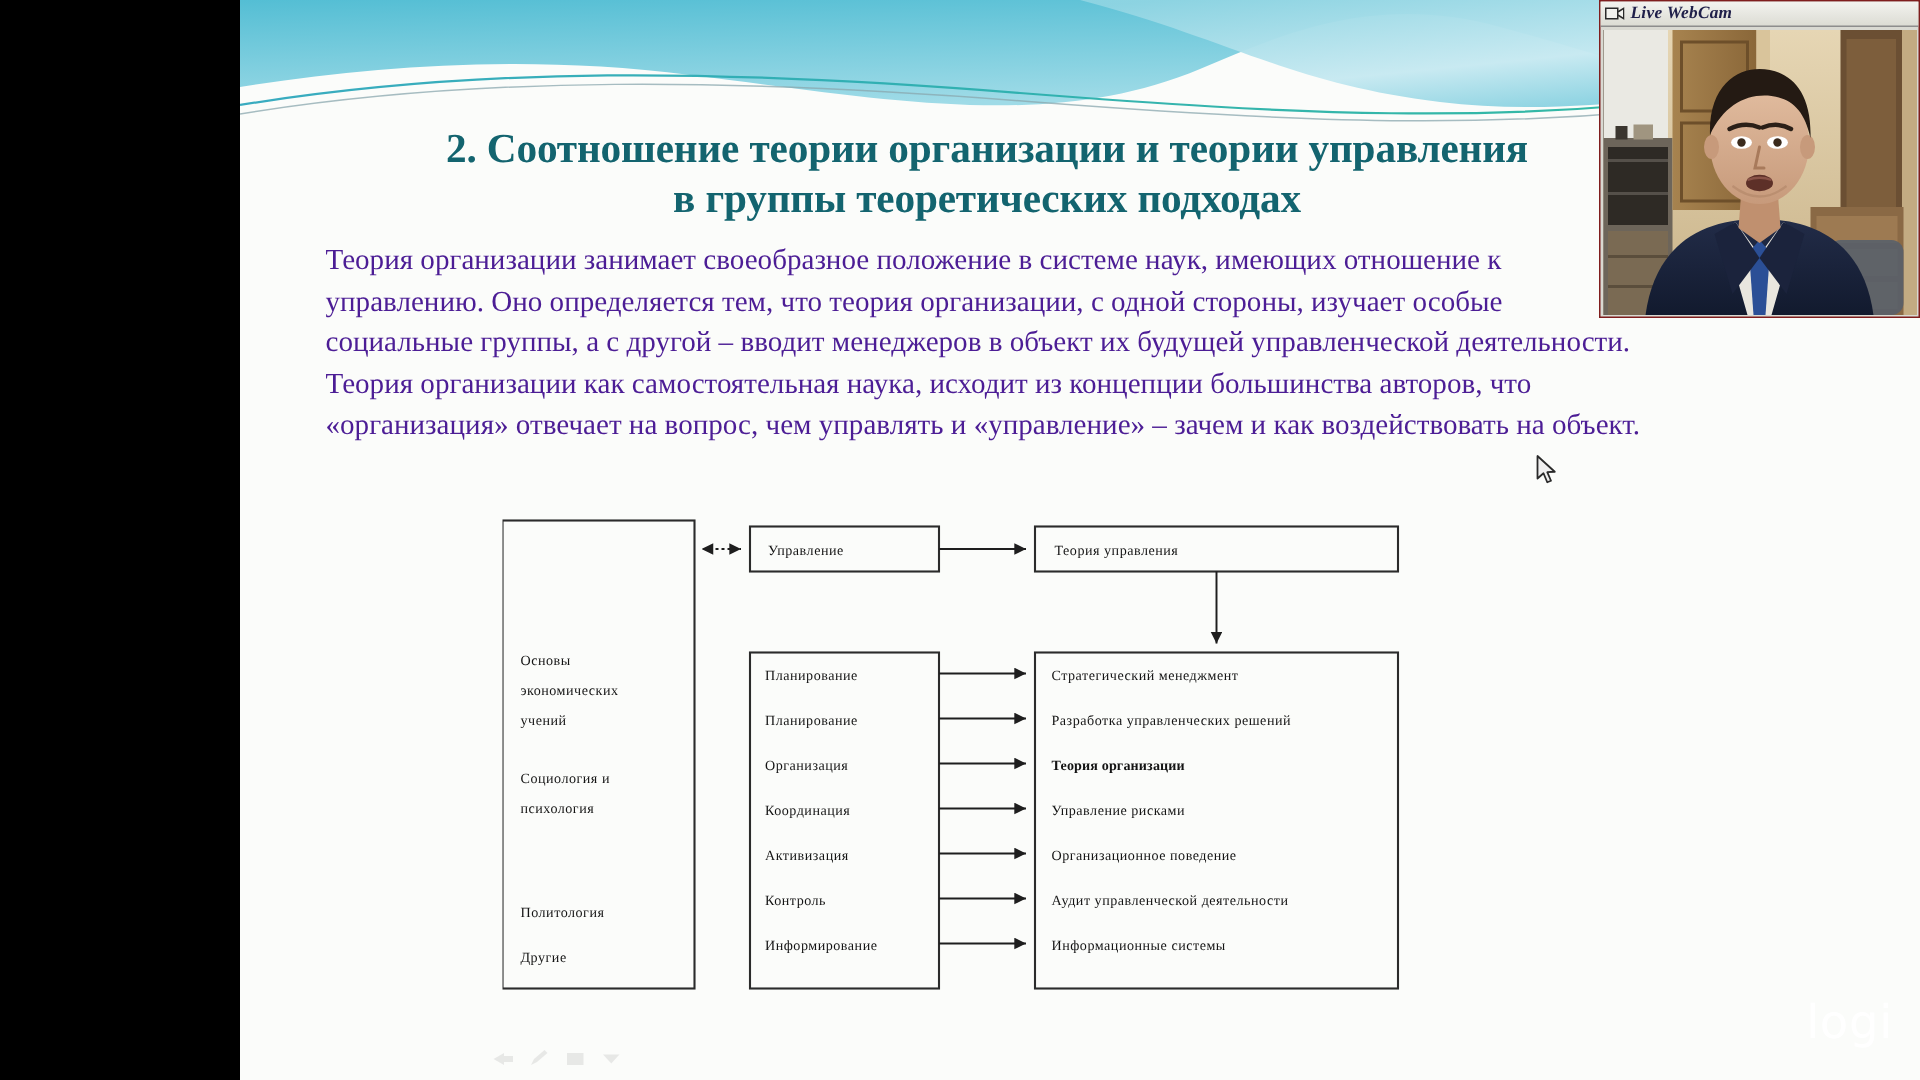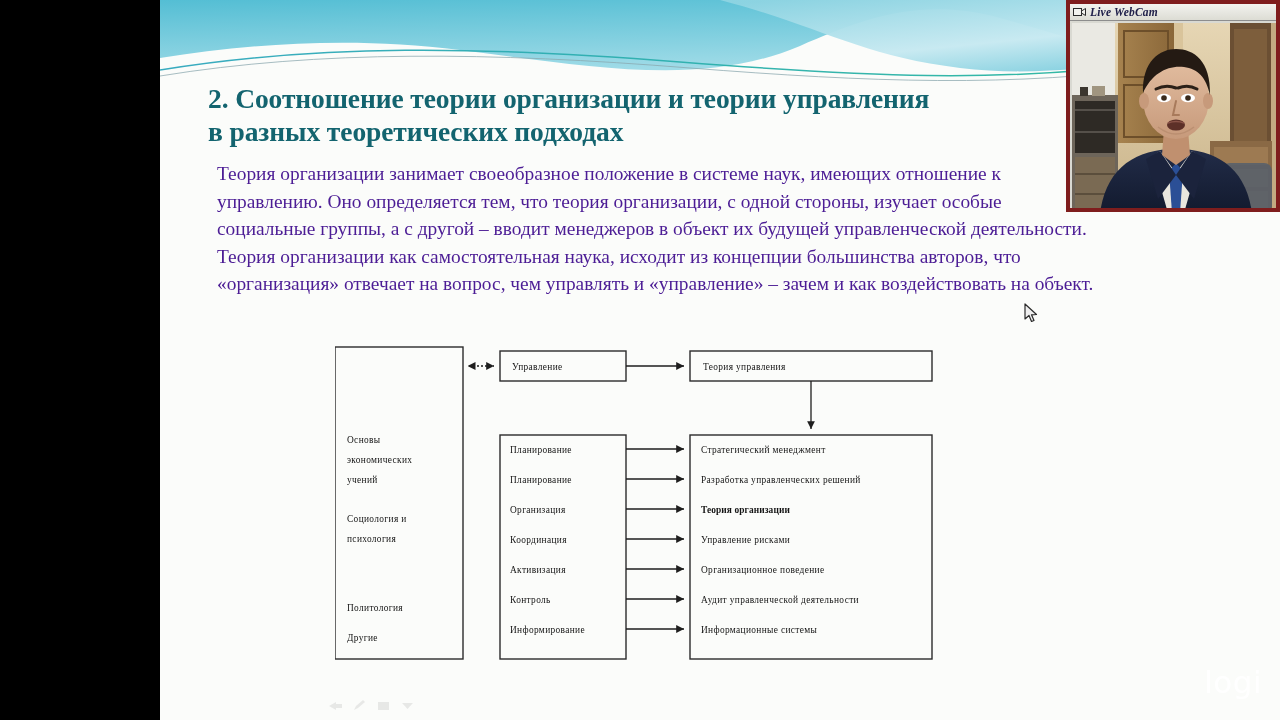--- a/index.html
+++ b/index.html
@@ -40,20 +40,21 @@
     width: 1120px; height: 92px;
     overflow: hidden;
   }
   #banner svg { display:block; }
 
   
   #title-block {
     position: absolute;
     left: 48px; top: 82px;
     width: 900px;
+    text-align: center;
   }
   .slide-title {
     margin: 0;
     font-family: "Liberation Serif", serif;
     font-weight: bold;
     font-size: 27.5px;
     line-height: 33px;
     color: #13646f;
     letter-spacing: -0.1px;
   }
@@ -130,21 +131,21 @@
     line-height: 1;
     font-weight: 400;
   }
 
   
   #webcam {
     position: absolute;
     left: 1066px; top: 0;
     width: 214px; height: 212px;
     background: #d9d9d2;
-    border: 4px solid #7f1d1d;
+    border: 1px solid #7f1d1d;
     box-sizing: border-box;
     overflow: hidden;
   }
   #wc-titlebar {
     position: absolute;
     left: 0; top: 0;
     width: 100%; height: 17px;
     background: linear-gradient(#f3f3ef, #dcdcd4);
     border-bottom: 1px solid #8d8d8d;
     box-sizing: border-box;
@@ -206,21 +207,21 @@
         <path d="M0,0 L1120,0 L1120,62 C1010,76 930,42 840,18 C760,-4 700,20 640,46 C540,88 430,66 300,50 C190,36 90,44 0,58 Z" fill="url(#gA)"></path>
         <path d="M560,0 C660,26 700,56 800,68 C900,80 1010,58 1120,34 L1120,0 Z" fill="url(#gB)" opacity="0.96"></path>
         <path d="M0,70 C160,44 320,46 520,62 C700,76 840,84 1000,62 C1060,53 1095,42 1120,32" fill="none" stroke="url(#gC)" stroke-width="1.5" opacity="0.95"></path>
         <path d="M0,76 C160,50 330,52 530,68 C710,82 850,88 1010,66 C1066,58 1098,47 1120,38" fill="none" stroke="#8aa7ad" stroke-width="1" opacity="0.75"></path>
         <path d="M1000,92 C1040,62 1075,30 1120,8" fill="none" stroke="#35a9bf" stroke-width="1.4" opacity="0.9"></path>
       </svg>
     </div>
 
     <div id="title-block">
       <div class="slide-title">2. Соотношение теории организации и теории управления</div>
-      <div class="slide-title">в разных теоретических подходах</div>
+      <div class="slide-title">в группы теоретических подходах</div>
     </div>
 
     <div id="body-block">
       <p class="body-par">Теория организации занимает своеобразное положение в системе наук, имеющих отношение к управлению. Оно определяется тем, что теория организации, с одной стороны, изучает особые социальные группы, а с другой – вводит менеджеров в объект их будущей управленческой деятельности. Теория организации как самостоятельная наука, исходит из концепции большинства авторов, что «организация» отвечает на вопрос, чем управлять и «управление» – зачем и как воздействовать на объект.</p>
     </div>
 
     <div id="diagram">
       <svg width="770" height="320" viewBox="0 0 770 320">
         <defs>
           <marker id="ar" markerWidth="7" markerHeight="7" refX="6" refY="3" orient="auto">

